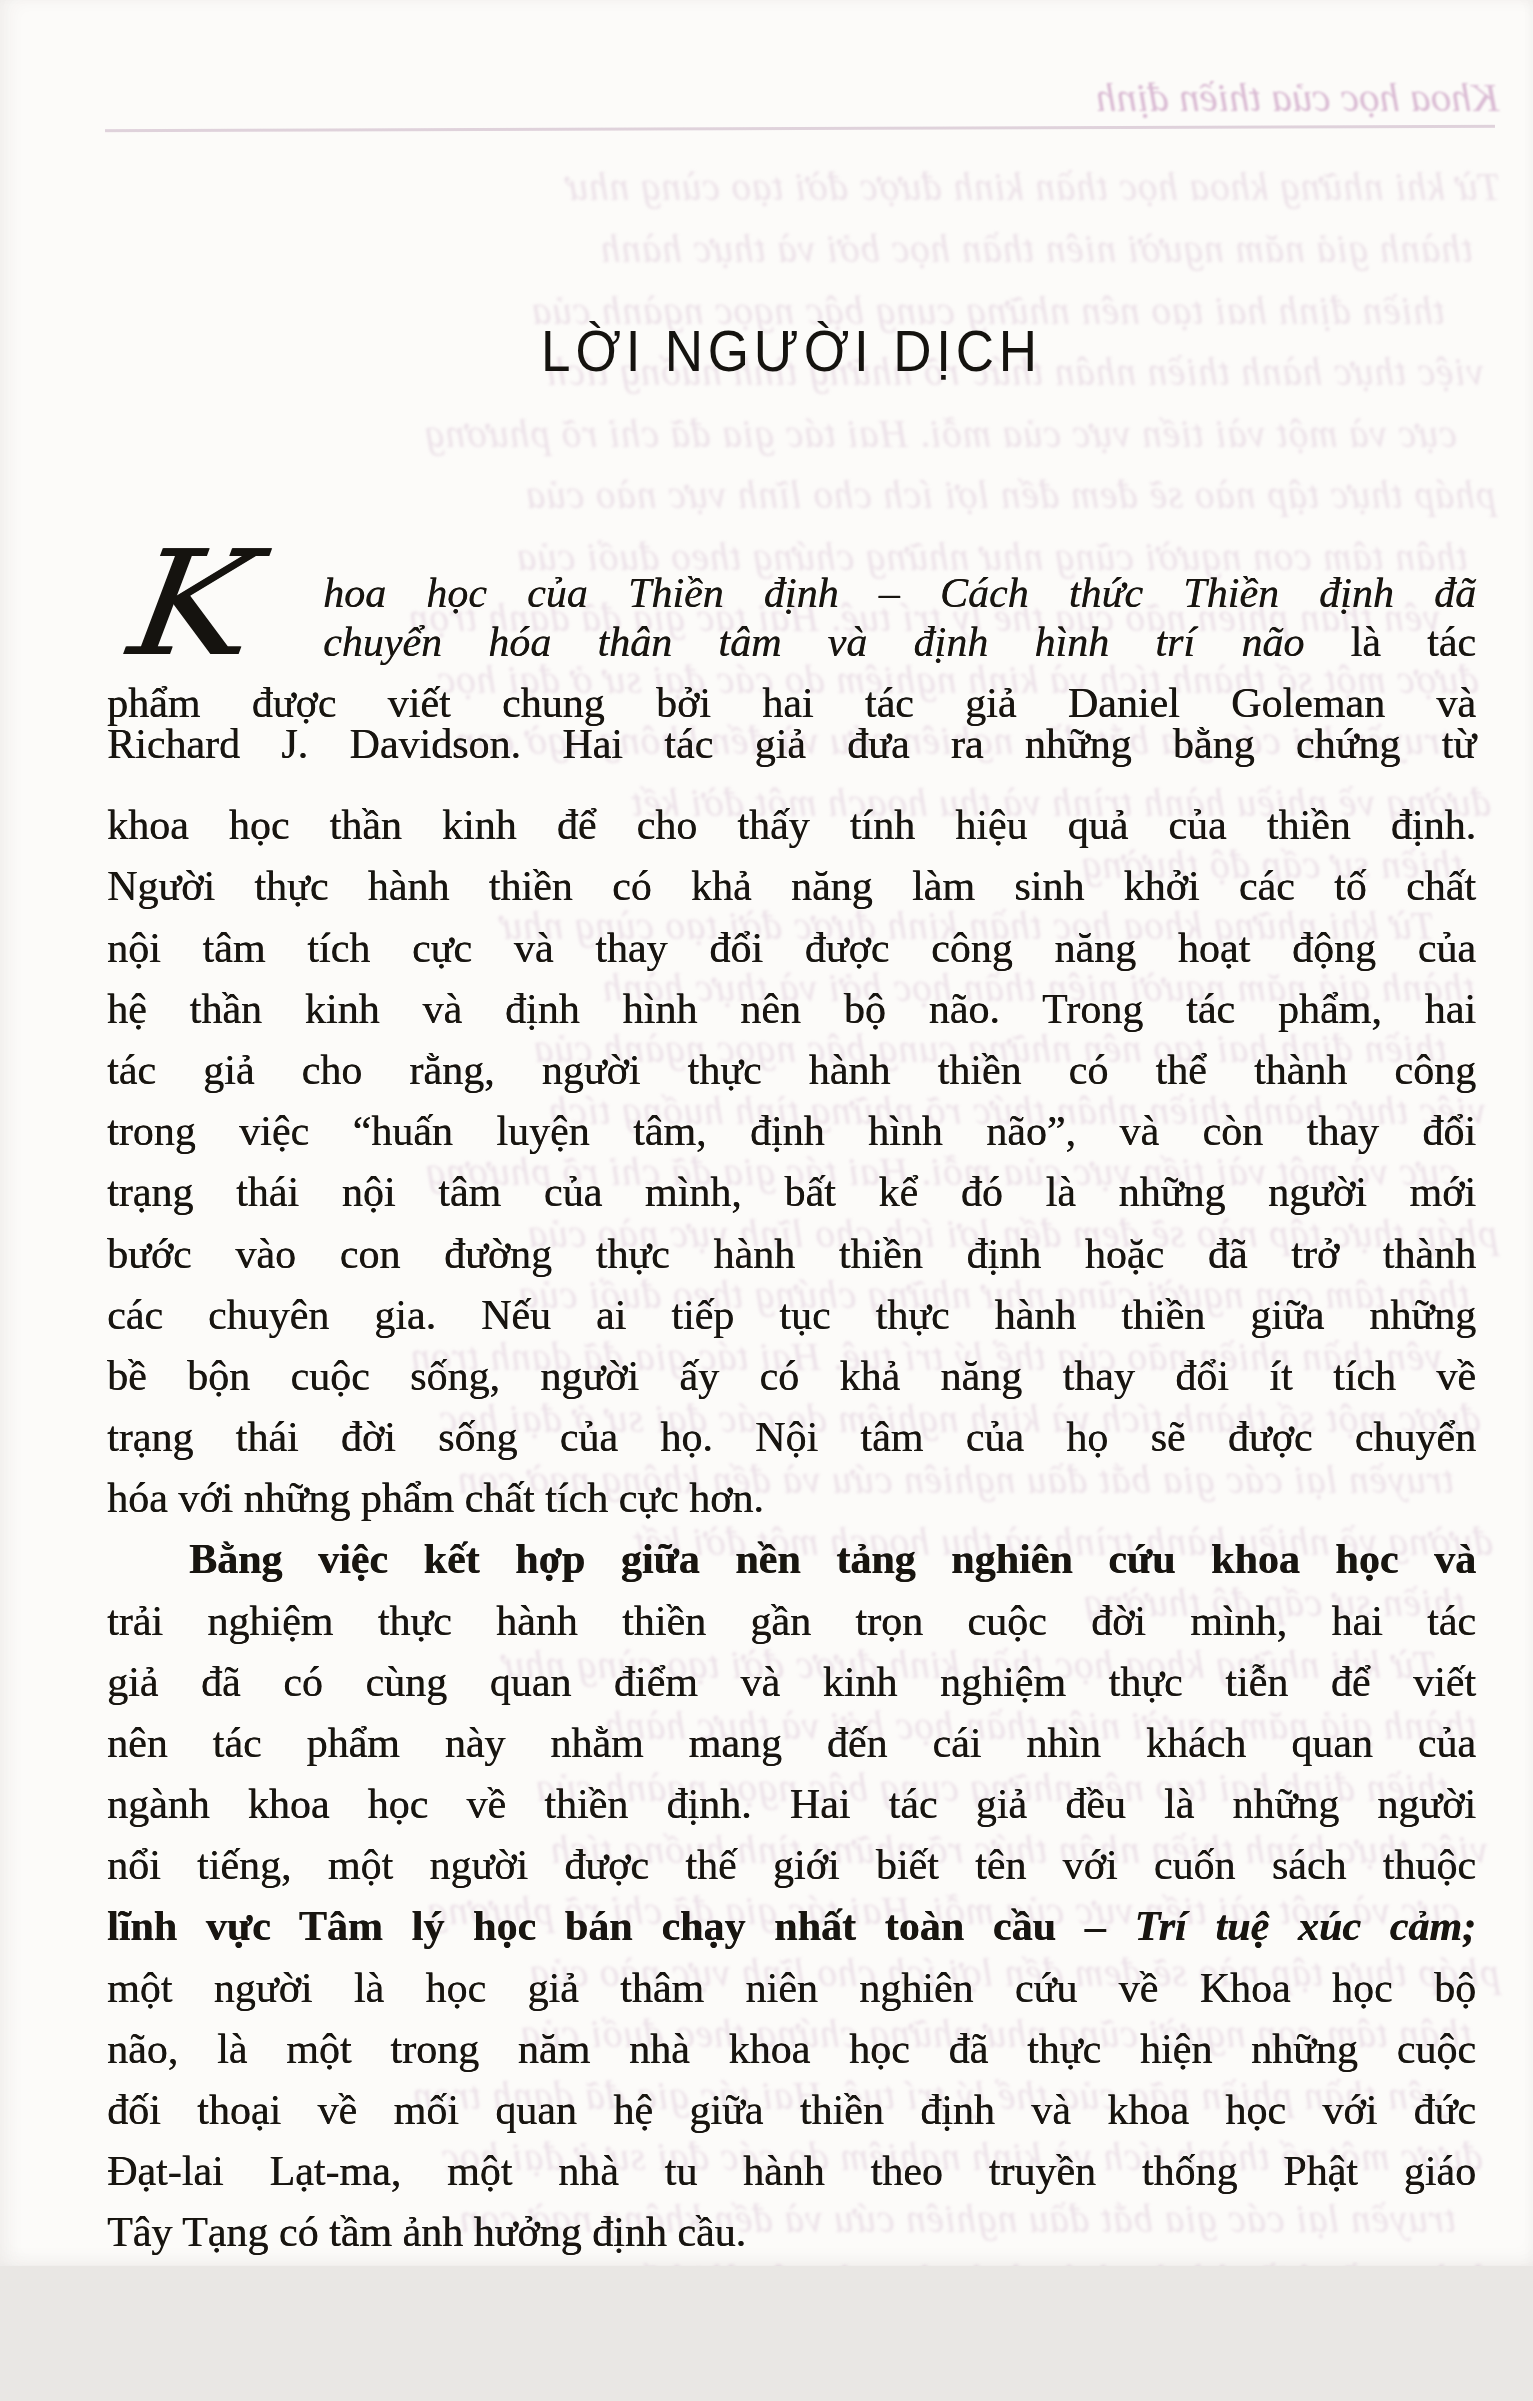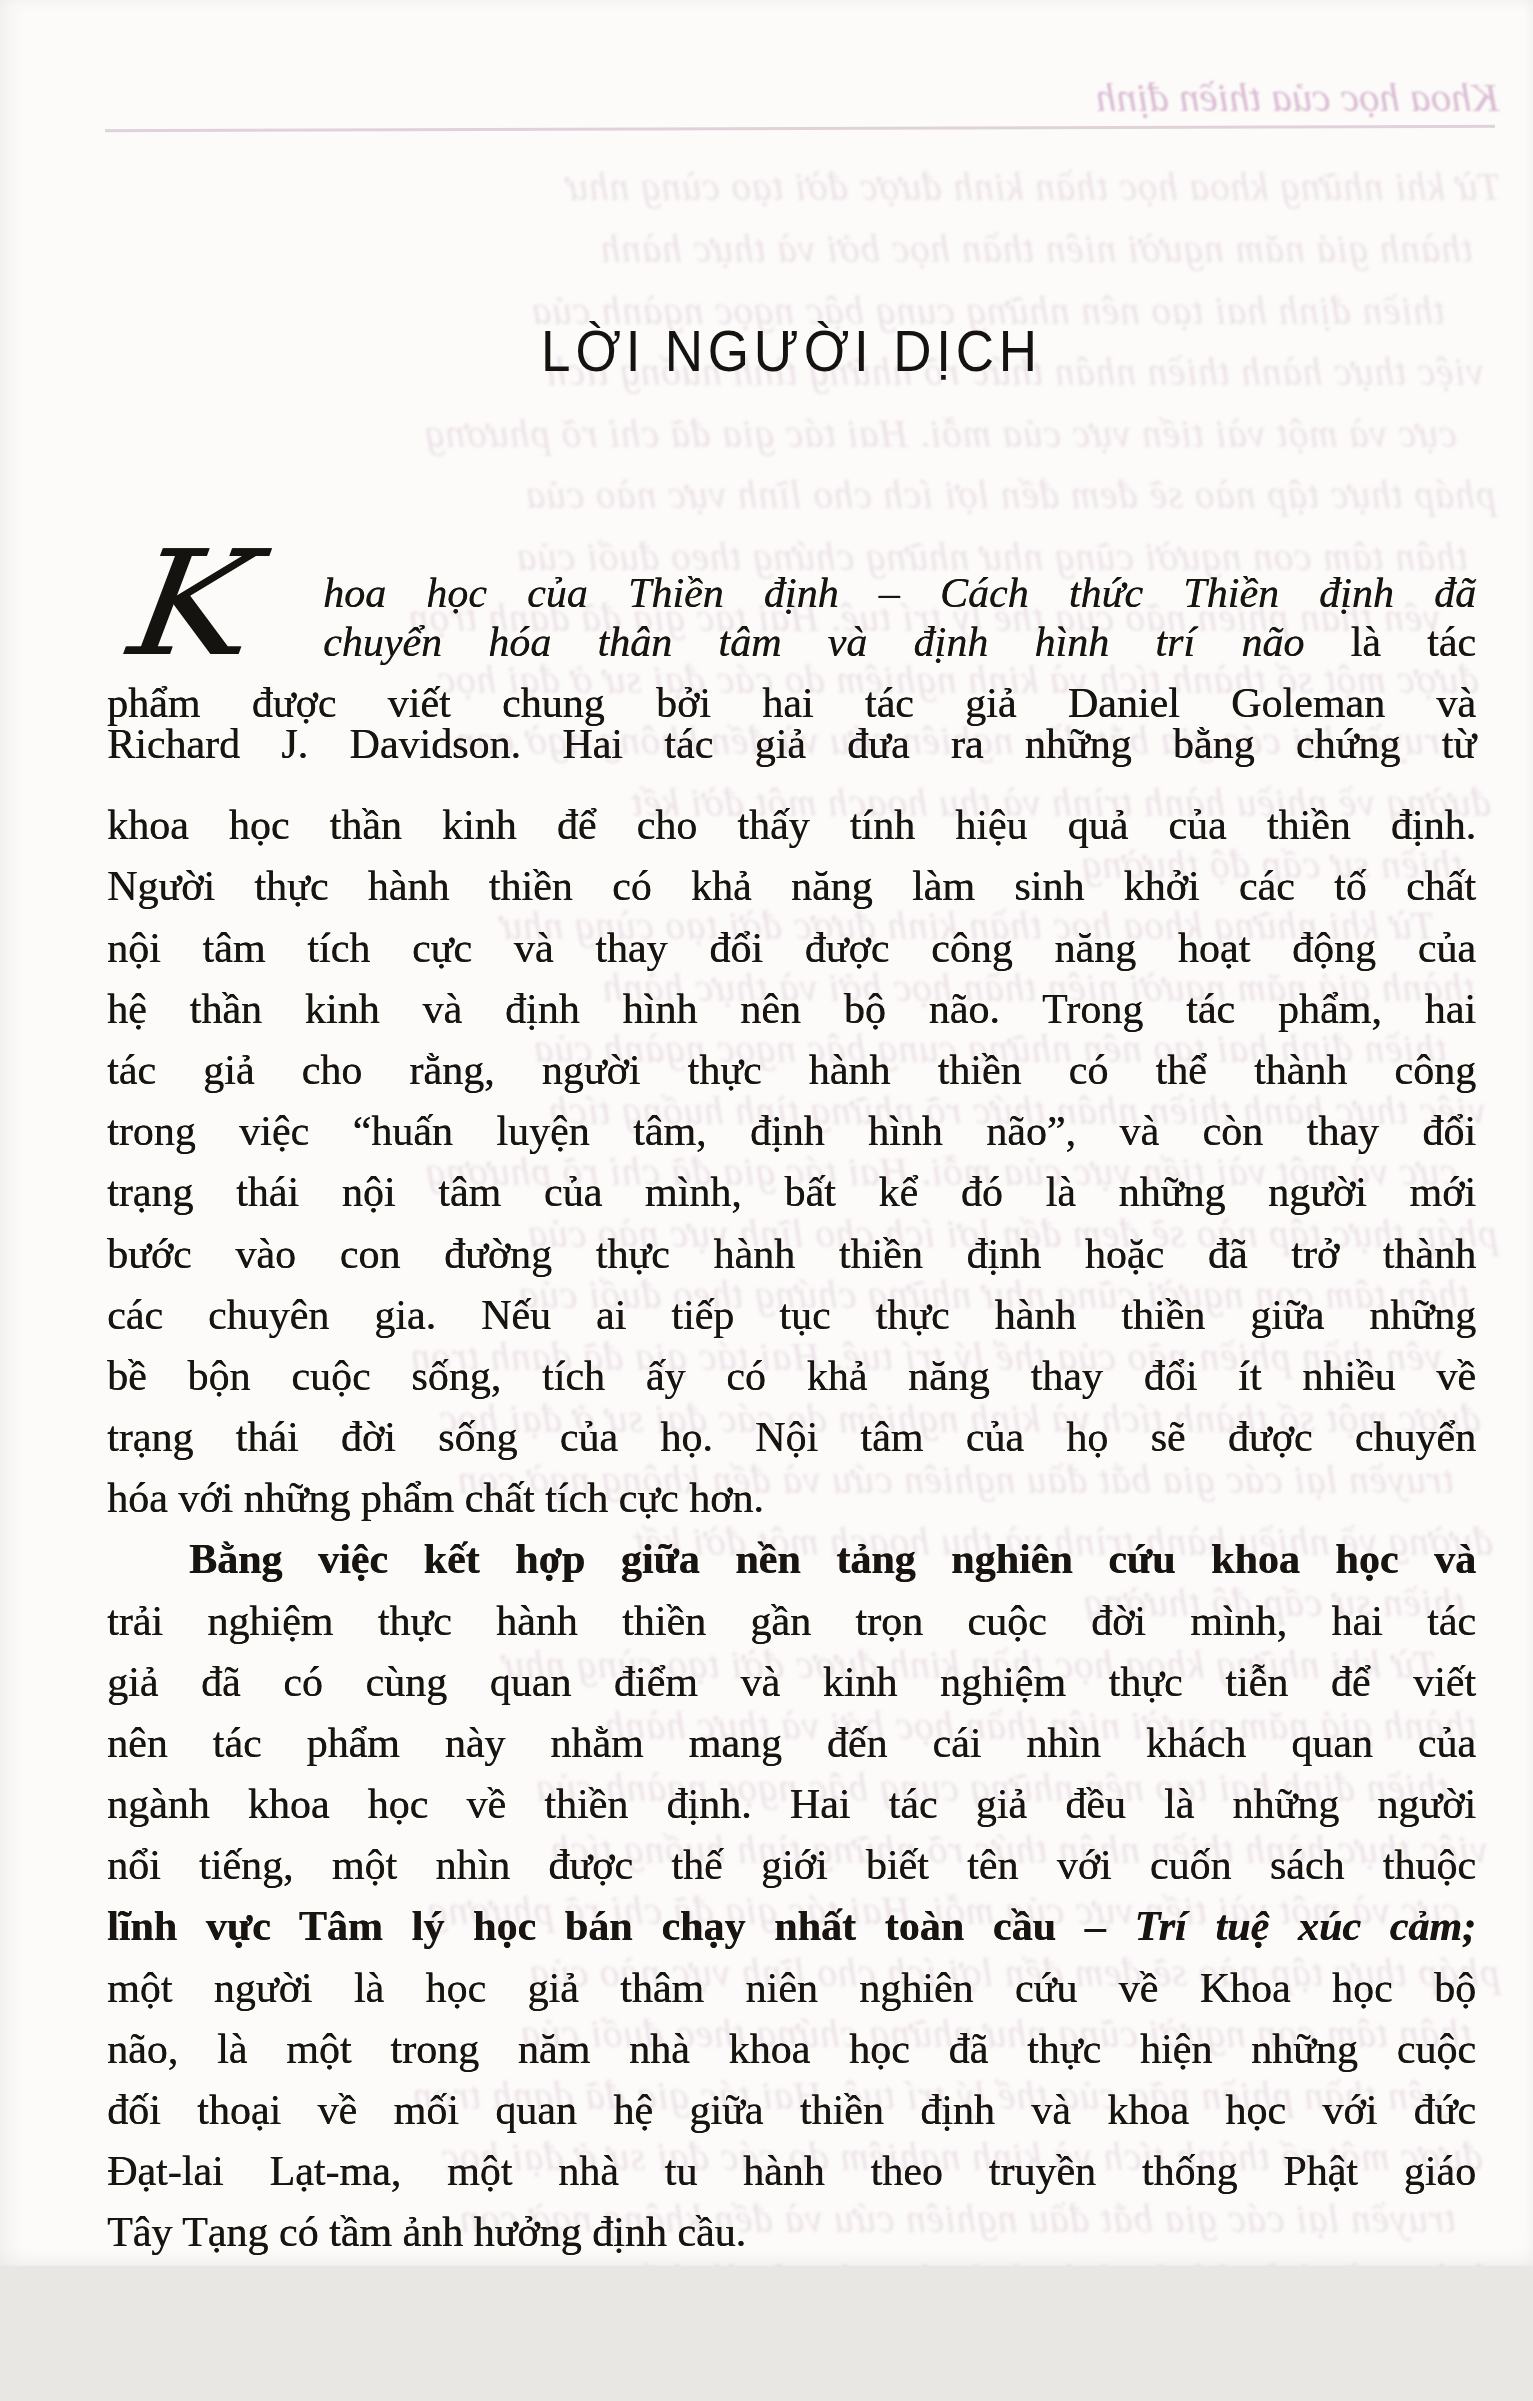--- a/index.html
+++ b/index.html
@@ -156,29 +156,29 @@
         <div class="body-line" style="top: 714px;"><span>Richard J. Davidson. Hai tác giả đưa ra những bằng chứng từ</span></div>
         <div class="body-line" style="top: 795px;"><span>khoa học thần kinh để cho thấy tính hiệu quả của thiền định.</span></div>
         <div class="body-line" style="top: 856px;"><span>Người thực hành thiền có khả năng làm sinh khởi các tố chất</span></div>
         <div class="body-line" style="top: 918px;"><span>nội tâm tích cực và thay đổi được công năng hoạt động của</span></div>
         <div class="body-line" style="top: 979px;"><span>hệ thần kinh và định hình nên bộ não. Trong tác phẩm, hai</span></div>
         <div class="body-line" style="top: 1040px;"><span>tác giả cho rằng, người thực hành thiền có thể thành công</span></div>
         <div class="body-line" style="top: 1101px;"><span>trong việc “huấn luyện tâm, định hình não”, và còn thay đổi</span></div>
         <div class="body-line" style="top: 1162px;"><span>trạng thái nội tâm của mình, bất kể đó là những người mới</span></div>
         <div class="body-line" style="top: 1224px;"><span>bước vào con đường thực hành thiền định hoặc đã trở thành</span></div>
         <div class="body-line" style="top: 1285px;"><span>các chuyên gia. Nếu ai tiếp tục thực hành thiền giữa những</span></div>
-        <div class="body-line" style="top: 1346px;"><span>bề bộn cuộc sống, tích ấy có khả năng thay đổi ít nhiều về</span></div>
+        <div class="body-line" style="top: 1346px;"><span>bề bộn cuộc sống, người ấy có khả năng thay đổi ít tích về</span></div>
         <div class="body-line" style="top: 1407px;"><span>trạng thái đời sống của họ. Nội tâm của họ sẽ được chuyển</span></div>
         <div class="body-line no-just" style="top: 1468px;"><span>hóa với những phẩm chất tích cực hơn.</span></div>
         <div class="body-line indent" style="top: 1529px; font-weight: bold;"><span>Bằng việc kết hợp giữa nền tảng nghiên cứu khoa học và</span></div>
         <div class="body-line" style="top: 1591px;"><span>trải nghiệm thực hành thiền gần trọn cuộc đời mình, hai tác</span></div>
         <div class="body-line" style="top: 1652px;"><span>giả đã có cùng quan điểm và kinh nghiệm thực tiễn để viết</span></div>
         <div class="body-line" style="top: 1713px;"><span>nên tác phẩm này nhằm mang đến cái nhìn khách quan của</span></div>
         <div class="body-line" style="top: 1774px;"><span>ngành khoa học về thiền định. Hai tác giả đều là những người</span></div>
-        <div class="body-line" style="top: 1835px;"><span>nổi tiếng, một nhìn được thế giới biết tên với cuốn sách thuộc</span></div>
+        <div class="body-line" style="top: 1835px;"><span>nổi tiếng, một người được thế giới biết tên với cuốn sách thuộc</span></div>
         <div class="body-line" style="top: 1896px; font-weight: bold;"><span>lĩnh vực Tâm lý học bán chạy nhất toàn cầu – </span><span class="it">Trí tuệ xúc cảm;</span></div>
         <div class="body-line" style="top: 1958px;"><span>một người là học giả thâm niên nghiên cứu về Khoa học bộ</span></div>
         <div class="body-line" style="top: 2019px;"><span>não, là một trong năm nhà khoa học đã thực hiện những cuộc</span></div>
         <div class="body-line" style="top: 2080px;"><span>đối thoại về mối quan hệ giữa thiền định và khoa học với đức</span></div>
         <div class="body-line" style="top: 2141px;"><span>Đạt-lai Lạt-ma, một nhà tu hành theo truyền thống Phật giáo</span></div>
         <div class="body-line no-just" style="top: 2202px;"><span>Tây Tạng có tầm ảnh hưởng định cầu.</span></div>
       </div>
 
     <div class="page-number">7</div>
   </div>

